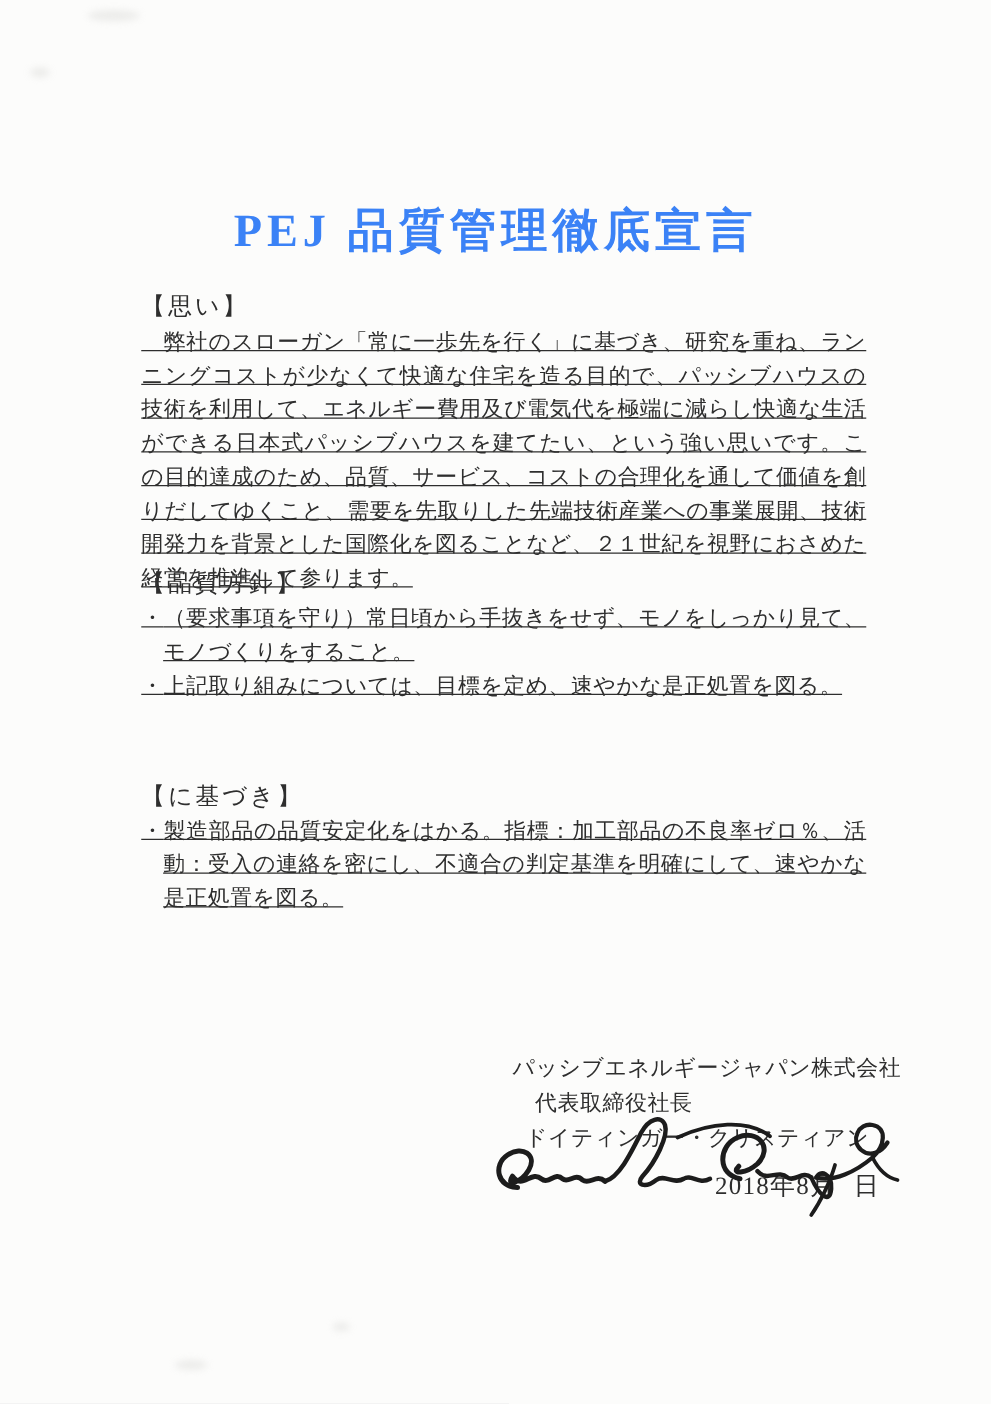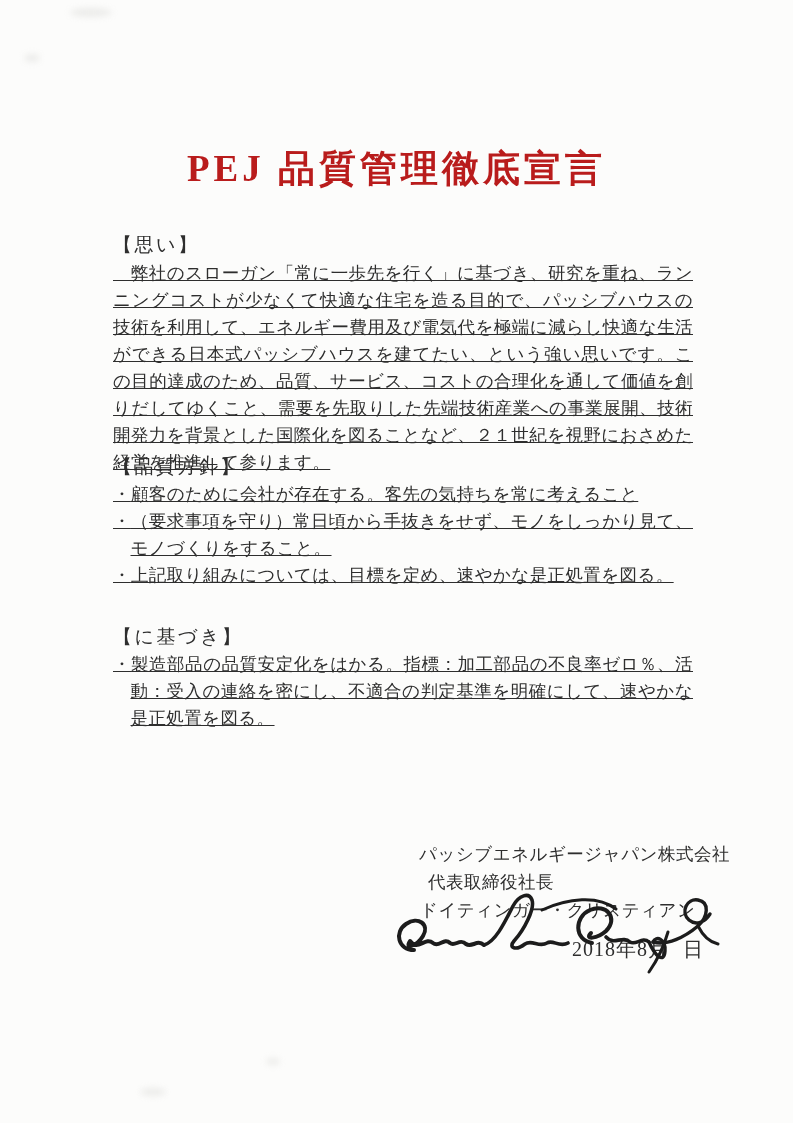--- a/index.html
+++ b/index.html
@@ -13,29 +13,29 @@
     height: 1123px;
     margin: 0 auto;
     background: #fcfcfb;
     overflow: hidden;
     font-family: "Liberation Serif", "DejaVu Serif", serif;
     color: #2e2e2e;
   }
   
   .doc-title {
     position: absolute;
-    top: 144px;
+    top: 160px;
     left: 0;
     width: 100%;
     margin: 0;
     text-align: center;
     font-size: 37px;
     font-weight: bold;
     letter-spacing: 4px;
-    color: #b91c1c;
+    color: #3b82f6;
   }
   
   .section-heading {
     position: absolute;
     left: 113px;
     margin: 0;
     font-size: 19px;
     font-weight: normal;
     letter-spacing: 2.5px;
     color: #2e2e2e;
@@ -70,21 +70,21 @@
   
   .sign-block {
     position: absolute;
     left: 400px;
     top: 840px;
     width: 330px;
     font-size: 17.5px;
     line-height: 28px;
     letter-spacing: 0.5px;
   }
-  .company-line { margin-left: 10px; text-align: right; }
+  .company-line { margin-left: 10px; }
   .role-line    { margin-left: 28px; }
   .name-line    { margin-left: 20px; }
   .date-line {
     margin-left: 172px;
     margin-top: 11px;
     font-size: 20px;
     letter-spacing: 1px;
     white-space: nowrap;
   }
   .date-gap { display: inline-block; width: 14px; }
@@ -120,21 +120,20 @@
   <div class="smudge smudge-c"></div>
   <div class="smudge smudge-d"></div>
 
   <h1 class="doc-title">PEJ 品質管理徹底宣言</h1>
 
   <h2 class="section-heading heading-omoi">【思い】</h2>
   <p class="section-body body-omoi">　弊社のスローガン「常に一歩先を行く」に基づき、研究を重ね、ランニングコストが少なくて快適な住宅を造る目的で、パッシブハウスの技術を利用して、エネルギー費用及び電気代を極端に減らし快適な生活ができる日本式パッシブハウスを建てたい、という強い思いです。この目的達成のため、品質、サービス、コストの合理化を通して価値を創りだしてゆくこと、需要を先取りした先端技術産業への事業展開、技術開発力を背景とした国際化を図ることなど、２１世紀を視野におさめた経営を推進して参ります。</p>
 
   <h2 class="section-heading heading-policy">【品質方針】</h2>
   <ul class="section-body doc-list list-policy">
-    <li><span>・</span><span>顧客のために会社が存在する。客先の気持ちを常に考えること</span></li>
     <li><span>・</span><span>（要求事項を守り）常日頃から手抜きをせず、モノをしっかり見て、モノづくりをすること。</span></li>
     <li><span>・</span><span>上記取り組みについては、目標を定め、速やかな是正処置を図る。</span></li>
   </ul>
 
   <h2 class="section-heading heading-goals">【に基づき】</h2>
   <ul class="section-body doc-list list-goals">
     <li><span>・</span><span>製造部品の品質安定化をはかる。指標：加工部品の不良率ゼロ％、活動：受入の連絡を密にし、不適合の判定基準を明確にして、速やかな是正処置を図る。</span></li>
   </ul>
 
   <div class="sign-block">

